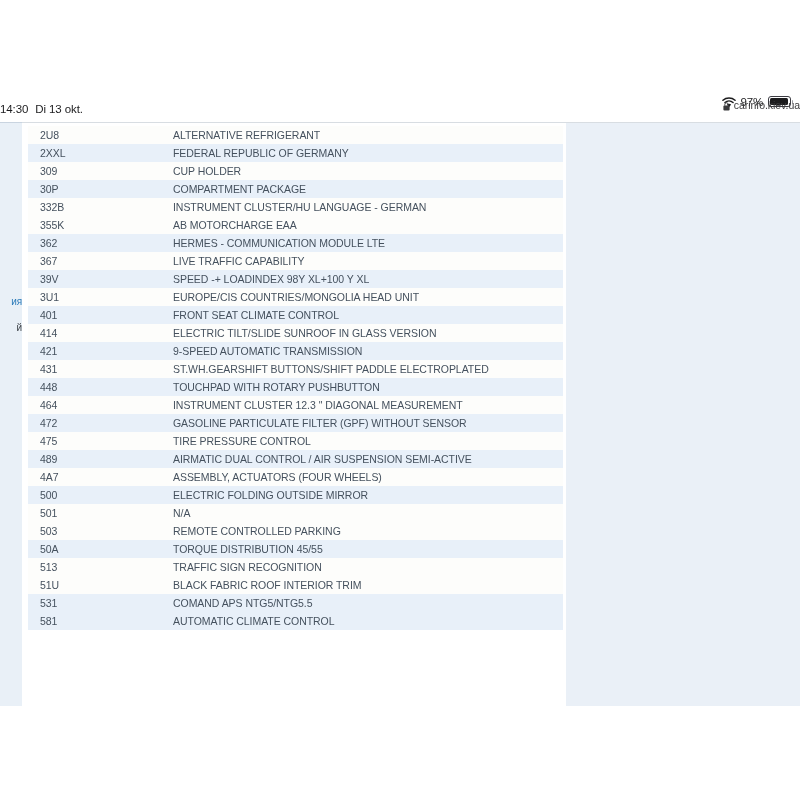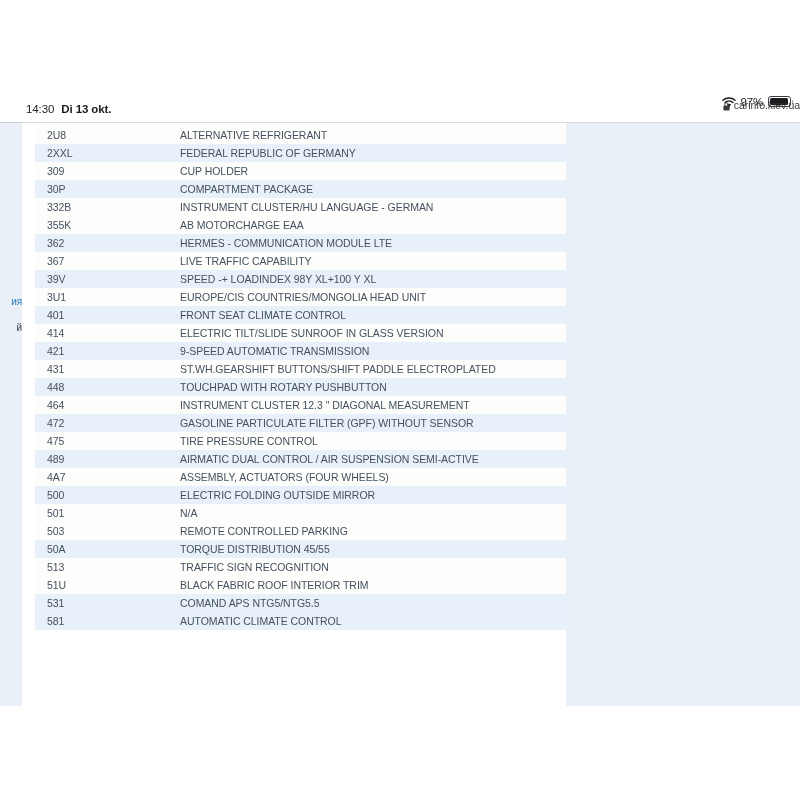--- a/index.html
+++ b/index.html
@@ -29,28 +29,28 @@
     width: 800px;
     height: 26px;
     background: #ffffff;
     display: flex;
     align-items: center;
   }
   .sb-left {
     display: flex;
     align-items: baseline;
     gap: 7px;
-    padding-left: 26px;
+    padding-left: 0;
     font-size: 11.5px;
     color: #1c1c1e;
     letter-spacing: -0.1px;
     white-space: nowrap;
   }
   .sb-time { font-weight: 400; }
-  .sb-date { font-weight: 700; }
+  .sb-date { font-weight: 400; }
 
   .sb-right {
     position: absolute;
     right: 9px;
     top: 0;
     height: 26px;
     display: flex;
     align-items: flex-start;
     gap: 5px;
     font-size: 11.5px;
@@ -177,21 +177,21 @@
     position: absolute;
     left: 566px; top: 1px;
     width: 234px;
     height: 583px;
     background: #eaf0f7;
   }
 
   
   .opt-table {
     position: absolute;
-    left: 13px; top: 3px;
+    left: 6px; top: 3px;
     width: 523px;
     border-collapse: collapse;
     table-layout: fixed;
   }
   .opt-table tr { height: 18px; }
   .opt-table td {
     padding: 0;
     font-size: 10.5px;
     color: #45515e;
     letter-spacing: -0.05px;

